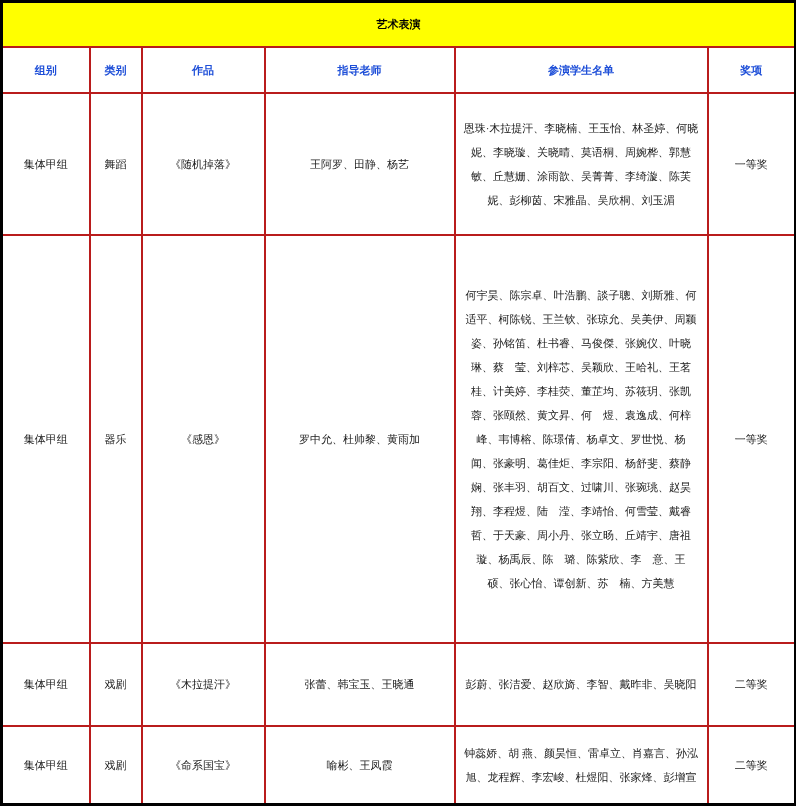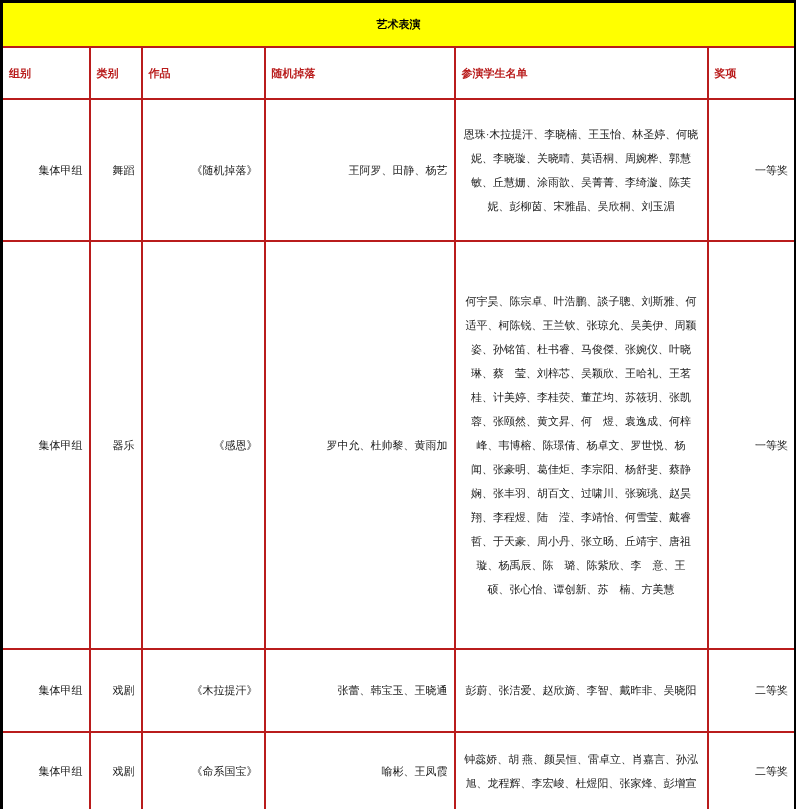--- a/index.html
+++ b/index.html
@@ -34,27 +34,27 @@
   .title-row td {
     background: #ffff00;
     color: #000000;
     text-align: center;
     font-weight: bold;
     font-size: 18px;
     height: 45px;
     padding: 0;
   }
   .header-row td {
-    text-align: left;
+    text-align: center;
     font-weight: bold;
     font-size: 15px;
-    height: 52px;
-    color: #b91c1c;
+    height: 46px;
+    color: #1d4ed8;
   }
-  td.c-center { text-align: right; }
+  td.c-center { text-align: center; }
   td.c-students {
     text-align: center;
     padding-left: 9px;
     padding-right: 6px;
   }
   tr.r1 { height: 142px; }
   tr.r2 { height: 408px; }
   tr.r3 { height: 83px; }
   tr.r4 { height: 79px; }
 </style>
@@ -72,21 +72,21 @@
       <col style="width:88px">
     </colgroup>
     <tbody>
       <tr class="title-row">
         <td colspan="6">艺术表演</td>
       </tr>
       <tr class="header-row">
         <td>组别</td>
         <td>类别</td>
         <td>作品</td>
-        <td>随机掉落</td>
+        <td>指导老师</td>
         <td>参演学生名单</td>
         <td>奖项</td>
       </tr>
 
       <tr class="r1">
         <td class="c-center">集体甲组</td>
         <td class="c-center">舞蹈</td>
         <td class="c-center">《随机掉落》</td>
         <td class="c-center">王阿罗、田静、杨艺</td>
         <td class="c-students">恩珠·木拉提汗、李晓楠、王玉怡、林圣婷、何晓妮、李晓璇、关晓晴、莫语桐、周婉桦、郭慧敏、丘慧姗、涂雨歆、吴菁菁、李绮漩、陈芙妮、彭柳茵、宋雅晶、吴欣桐、刘玉湄</td>

